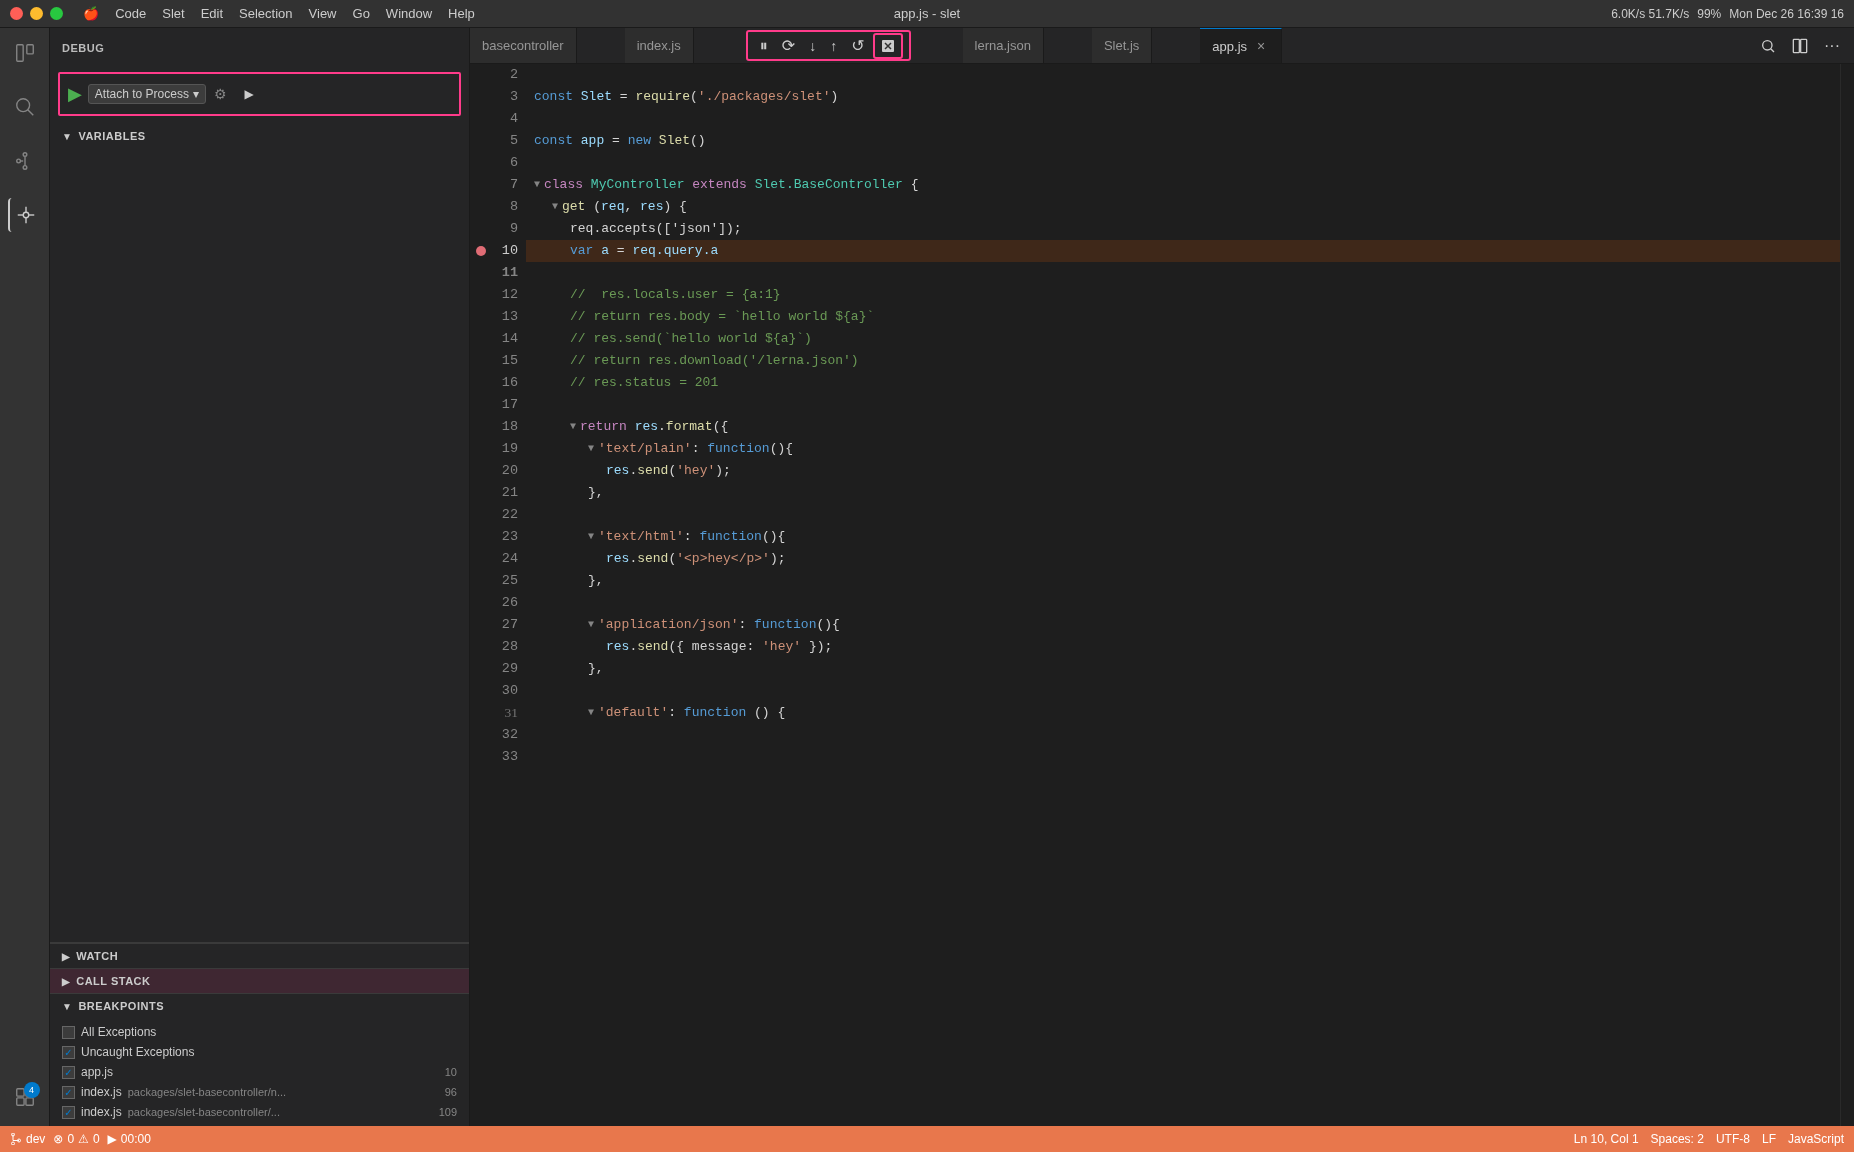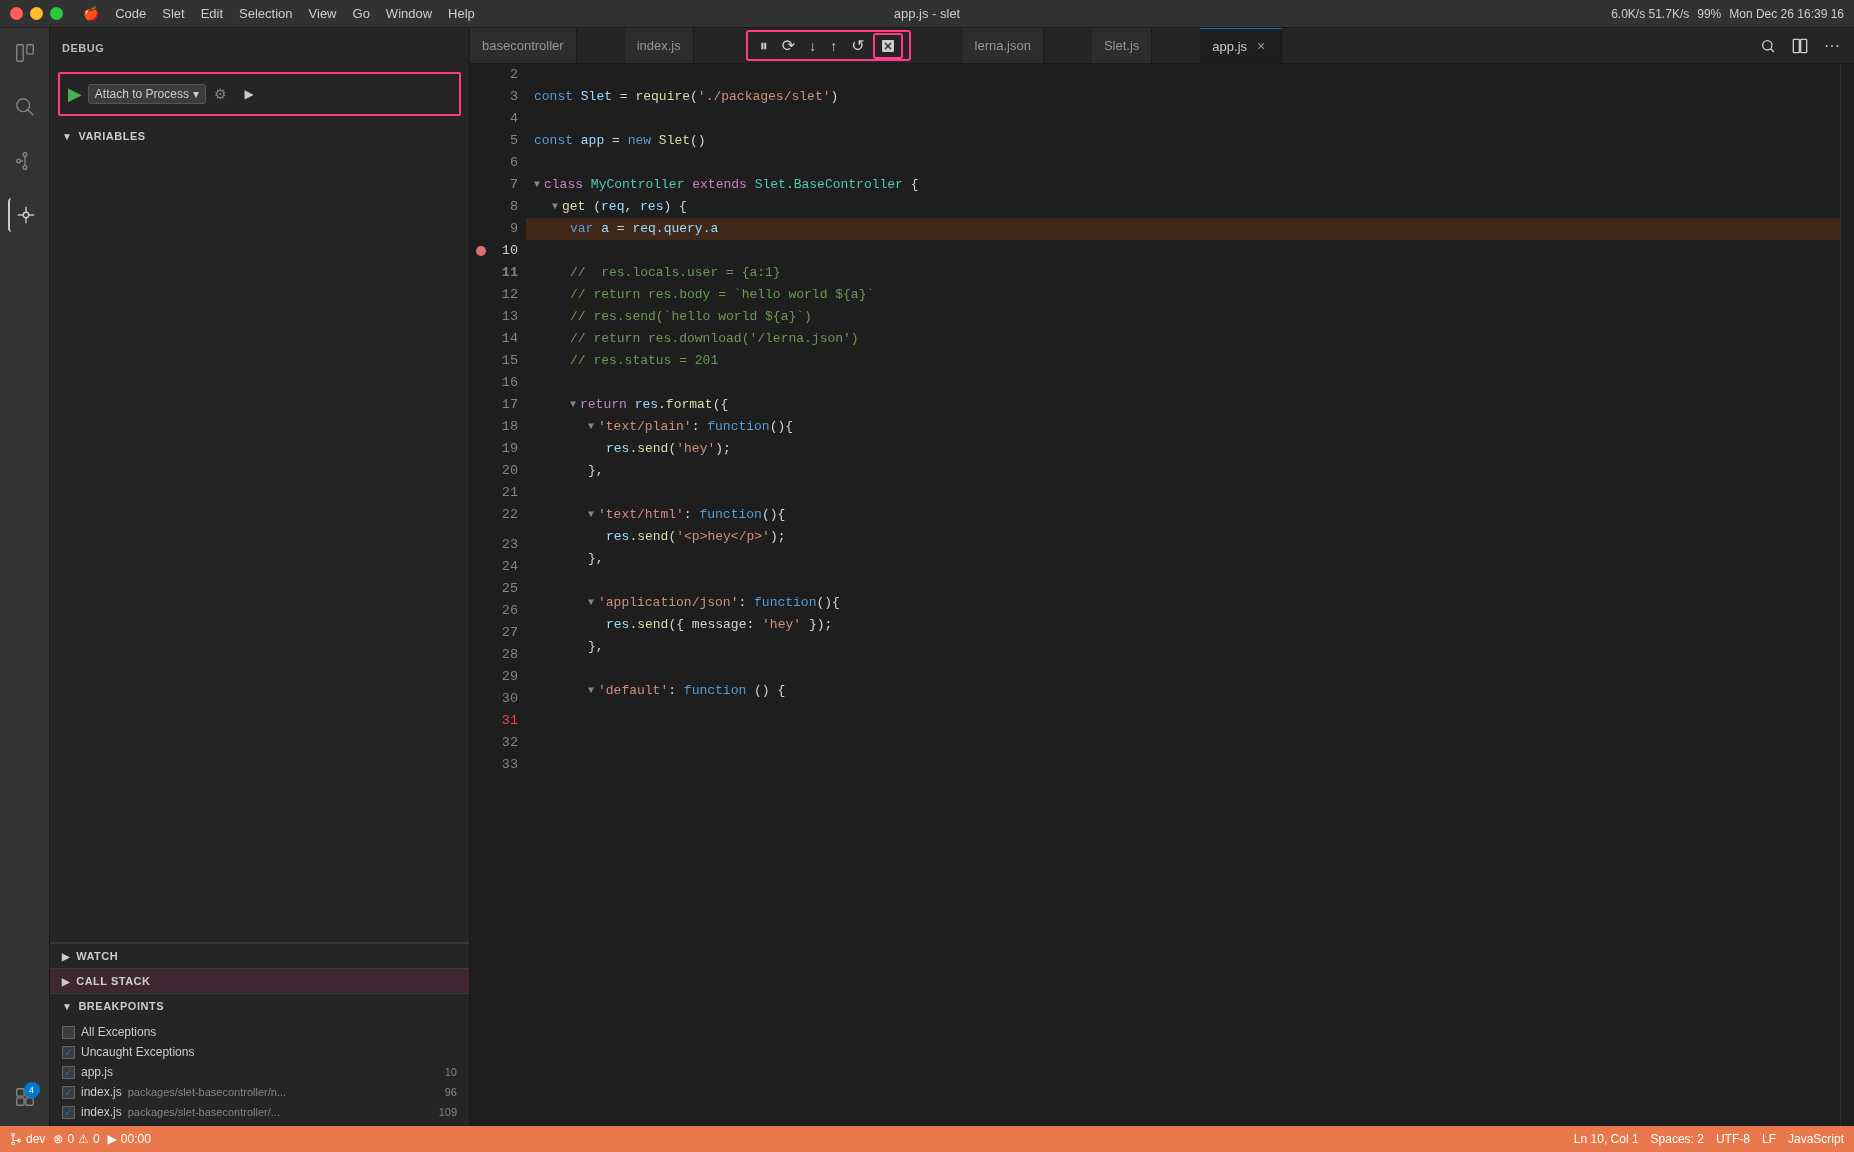--- a/index.html
+++ b/index.html
@@ -615,43 +615,44 @@
             <div class="line-number" style="height: 22px; display: flex; align-items: center; justify-content: flex-end; padding-right: 8px; position: relative; color: rgb(133, 133, 133);">13</div>
             <div class="line-number" style="height: 22px; display: flex; align-items: center; justify-content: flex-end; padding-right: 8px; position: relative; color: rgb(133, 133, 133);">14</div>
             <div class="line-number" style="height: 22px; display: flex; align-items: center; justify-content: flex-end; padding-right: 8px; position: relative; color: rgb(133, 133, 133);">15</div>
             <div class="line-number" style="height: 22px; display: flex; align-items: center; justify-content: flex-end; padding-right: 8px; position: relative; color: rgb(133, 133, 133);">16</div>
             <div class="line-number" style="height: 22px; display: flex; align-items: center; justify-content: flex-end; padding-right: 8px; position: relative; color: rgb(133, 133, 133);">17</div>
             <div class="line-number" style="height: 22px; display: flex; align-items: center; justify-content: flex-end; padding-right: 8px; position: relative; color: rgb(133, 133, 133);">18</div>
             <div class="line-number" style="height: 22px; display: flex; align-items: center; justify-content: flex-end; padding-right: 8px; position: relative; color: rgb(133, 133, 133);">19</div>
             <div class="line-number" style="height: 22px; display: flex; align-items: center; justify-content: flex-end; padding-right: 8px; position: relative; color: rgb(133, 133, 133);">20</div>
             <div class="line-number" style="height: 22px; display: flex; align-items: center; justify-content: flex-end; padding-right: 8px; position: relative; color: rgb(133, 133, 133);">21</div>
             <div class="line-number" style="height: 22px; display: flex; align-items: center; justify-content: flex-end; padding-right: 8px; position: relative; color: rgb(133, 133, 133);">22</div>
-            <div class="line-number" style="height: 22px; display: flex; align-items: center; justify-content: flex-end; padding-right: 8px; position: relative; color: rgb(133, 133, 133); margin-top: 8px;">23</div>
+            <div class="line-number" style="height: 22px; display: flex; align-items: center; justify-content: flex-end; padding-right: 8px; position: relative; color: rgb(133, 133, 133);">23</div>
             <div class="line-number" style="height: 22px; display: flex; align-items: center; justify-content: flex-end; padding-right: 8px; position: relative; color: rgb(133, 133, 133);">24</div>
             <div class="line-number" style="height: 22px; display: flex; align-items: center; justify-content: flex-end; padding-right: 8px; position: relative; color: rgb(133, 133, 133);">25</div>
             <div class="line-number" style="height: 22px; display: flex; align-items: center; justify-content: flex-end; padding-right: 8px; position: relative; color: rgb(133, 133, 133);">26</div>
             <div class="line-number" style="height: 22px; display: flex; align-items: center; justify-content: flex-end; padding-right: 8px; position: relative; color: rgb(133, 133, 133);">27</div>
             <div class="line-number" style="height: 22px; display: flex; align-items: center; justify-content: flex-end; padding-right: 8px; position: relative; color: rgb(133, 133, 133);">28</div>
             <div class="line-number" style="height: 22px; display: flex; align-items: center; justify-content: flex-end; padding-right: 8px; position: relative; color: rgb(133, 133, 133);">29</div>
             <div class="line-number" style="height: 22px; display: flex; align-items: center; justify-content: flex-end; padding-right: 8px; position: relative; color: rgb(133, 133, 133);">30</div>
-            <div class="line-number" style="height: 22px; display: flex; align-items: center; justify-content: flex-end; padding-right: 8px; position: relative; color: #ef4444;">31</div>
+            <div class="line-number" style="height: 22px; display: flex; align-items: center; justify-content: flex-end; padding-right: 8px; position: relative; color: #737373; font-family: Liberation Serif, serif;">31</div>
             <div class="line-number" style="height: 22px; display: flex; align-items: center; justify-content: flex-end; padding-right: 8px; position: relative; color: rgb(133, 133, 133);">32</div>
             <div class="line-number" style="height: 22px; display: flex; align-items: center; justify-content: flex-end; padding-right: 8px; position: relative; color: rgb(133, 133, 133);">33</div>
           </div>
       </div>
 
       <div class="code-lines">
         <div id="code-container">
             <div class="code-line" style="height: 22px; display: flex; align-items: center; padding-left: 8px; white-space: pre; font-family: &quot;SF Mono&quot;, Menlo, Monaco, &quot;Courier New&quot;, monospace; font-size: 13px;"></div>
             <div class="code-line" style="height: 22px; display: flex; align-items: center; padding-left: 8px; white-space: pre; font-family: &quot;SF Mono&quot;, Menlo, Monaco, &quot;Courier New&quot;, monospace; font-size: 13px;"><span class="kw">const </span><span class="var">Slet</span><span class="op"> = </span><span class="fn">require</span><span class="op">(</span><span class="str">'./packages/slet'</span><span class="op">)</span></div>
             <div class="code-line" style="height: 22px; display: flex; align-items: center; padding-left: 8px; white-space: pre; font-family: &quot;SF Mono&quot;, Menlo, Monaco, &quot;Courier New&quot;, monospace; font-size: 13px;"></div>
             <div class="code-line" style="height: 22px; display: flex; align-items: center; padding-left: 8px; white-space: pre; font-family: &quot;SF Mono&quot;, Menlo, Monaco, &quot;Courier New&quot;, monospace; font-size: 13px;"><span class="kw">const </span><span class="var">app</span><span class="op"> = </span><span class="kw">new </span><span class="fn">Slet</span><span class="op">()</span></div>
             <div class="code-line" style="height: 22px; display: flex; align-items: center; padding-left: 8px; white-space: pre; font-family: &quot;SF Mono&quot;, Menlo, Monaco, &quot;Courier New&quot;, monospace; font-size: 13px;"></div>
             <div class="code-line" style="height: 22px; display: flex; align-items: center; padding-left: 8px; white-space: pre; font-family: &quot;SF Mono&quot;, Menlo, Monaco, &quot;Courier New&quot;, monospace; font-size: 13px;"><span class="fold-icon" style="margin-right: 4px;">▼</span><span class="kw2">class </span><span class="cls">MyController </span><span class="kw2">extends </span><span class="cls">Slet.BaseController </span><span class="op">{</span></div>
             <div class="code-line" style="height: 22px; display: flex; align-items: center; padding-left: 8px; white-space: pre; font-family: &quot;SF Mono&quot;, Menlo, Monaco, &quot;Courier New&quot;, monospace; font-size: 13px;"><span style="display: inline-block; width: 18px;"></span><span class="fold-icon" style="margin-right: 4px;">▼</span><span class="fn">get </span><span class="op">(</span><span class="var">req</span><span class="op">, </span><span class="var">res</span><span class="op">) {</span></div>
+            <div class="code-line" style="height: 22px; display: flex; align-items: center; padding-left: 8px; white-space: pre; font-family: &quot;SF Mono&quot;, Menlo, Monaco, &quot;Courier New&quot;, monospace; font-size: 13px;"><span style="display: inline-block; width: 36px;"></span>req.accepts(['json']);</div>
             <div class="code-line highlighted" style="height: 22px; display: flex; align-items: center; padding-left: 8px; white-space: pre; font-family: &quot;SF Mono&quot;, Menlo, Monaco, &quot;Courier New&quot;, monospace; font-size: 13px;"><span style="display: inline-block; width: 36px;"></span><span class="kw">var </span><span class="var">a</span><span class="op"> = </span><span class="var">req.query.a</span></div>
             <div class="code-line" style="height: 22px; display: flex; align-items: center; padding-left: 8px; white-space: pre; font-family: &quot;SF Mono&quot;, Menlo, Monaco, &quot;Courier New&quot;, monospace; font-size: 13px;"></div>
             <div class="code-line" style="height: 22px; display: flex; align-items: center; padding-left: 8px; white-space: pre; font-family: &quot;SF Mono&quot;, Menlo, Monaco, &quot;Courier New&quot;, monospace; font-size: 13px;"><span style="display: inline-block; width: 36px;"></span><span class="cmt">//  res.locals.user = {a:1}</span></div>
             <div class="code-line" style="height: 22px; display: flex; align-items: center; padding-left: 8px; white-space: pre; font-family: &quot;SF Mono&quot;, Menlo, Monaco, &quot;Courier New&quot;, monospace; font-size: 13px;"><span style="display: inline-block; width: 36px;"></span><span class="cmt">// return res.body = `hello world ${a}`</span></div>
             <div class="code-line" style="height: 22px; display: flex; align-items: center; padding-left: 8px; white-space: pre; font-family: &quot;SF Mono&quot;, Menlo, Monaco, &quot;Courier New&quot;, monospace; font-size: 13px;"><span style="display: inline-block; width: 36px;"></span><span class="cmt">// res.send(`hello world ${a}`)</span></div>
             <div class="code-line" style="height: 22px; display: flex; align-items: center; padding-left: 8px; white-space: pre; font-family: &quot;SF Mono&quot;, Menlo, Monaco, &quot;Courier New&quot;, monospace; font-size: 13px;"><span style="display: inline-block; width: 36px;"></span><span class="cmt">// return res.download('/lerna.json')</span></div>
             <div class="code-line" style="height: 22px; display: flex; align-items: center; padding-left: 8px; white-space: pre; font-family: &quot;SF Mono&quot;, Menlo, Monaco, &quot;Courier New&quot;, monospace; font-size: 13px;"><span style="display: inline-block; width: 36px;"></span><span class="cmt">// res.status = 201</span></div>
             <div class="code-line" style="height: 22px; display: flex; align-items: center; padding-left: 8px; white-space: pre; font-family: &quot;SF Mono&quot;, Menlo, Monaco, &quot;Courier New&quot;, monospace; font-size: 13px;"></div>
             <div class="code-line" style="height: 22px; display: flex; align-items: center; padding-left: 8px; white-space: pre; font-family: &quot;SF Mono&quot;, Menlo, Monaco, &quot;Courier New&quot;, monospace; font-size: 13px;"><span style="display: inline-block; width: 36px;"></span><span class="fold-icon" style="margin-right: 4px;">▼</span><span class="kw2">return </span><span class="var">res</span><span class="op">.</span><span class="fn">format</span><span class="op">({</span></div>
             <div class="code-line" style="height: 22px; display: flex; align-items: center; padding-left: 8px; white-space: pre; font-family: &quot;SF Mono&quot;, Menlo, Monaco, &quot;Courier New&quot;, monospace; font-size: 13px;"><span style="display: inline-block; width: 54px;"></span><span class="fold-icon" style="margin-right: 4px;">▼</span><span class="str">'text/plain'</span><span class="op">: </span><span class="kw">function</span><span class="op">(){</span></div>

